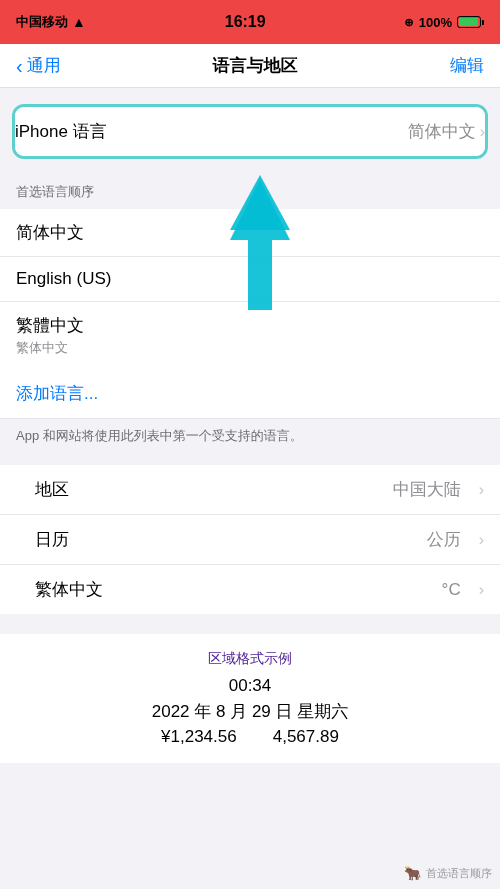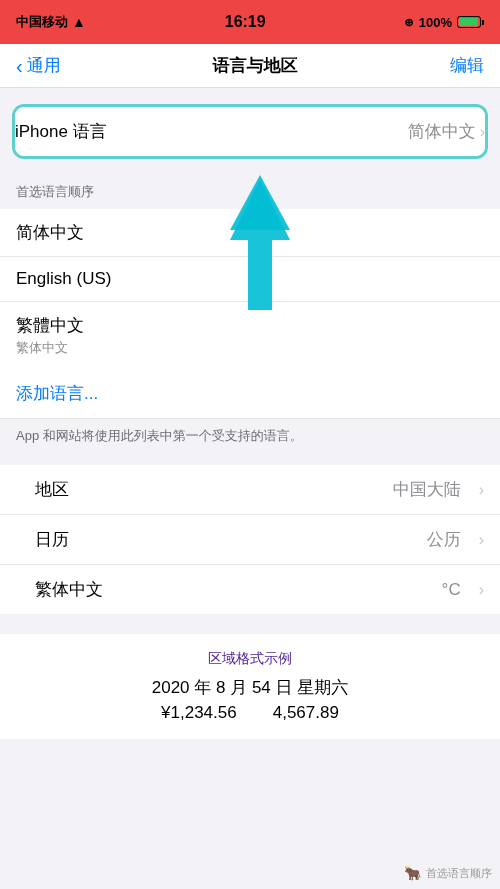--- a/index.html
+++ b/index.html
@@ -378,21 +378,22 @@
       <span class="settings-row-label">繁体中文</span>
       <div class="settings-row-value">
         <span>°C</span>
         <span class="chevron-right">›</span>
       </div>
     </div>
   </div>
 
   <div class="format-section">
     <div class="format-title">区域格式示例</div>
-    <div class="format-date">2020 年 8 月 54 日 星期六</div>
+    <div class="format-time">00:34</div>
+    <div class="format-date">2022 年 8 月 29 日 星期六</div>
     <div class="format-numbers">
       <span>¥1,234.56</span>
       <span>4,567.89</span>
     </div>
   </div>
 
 </div>
 
 <div class="arrow-overlay">
   <svg width="120" height="150" viewBox="0 0 120 150">

